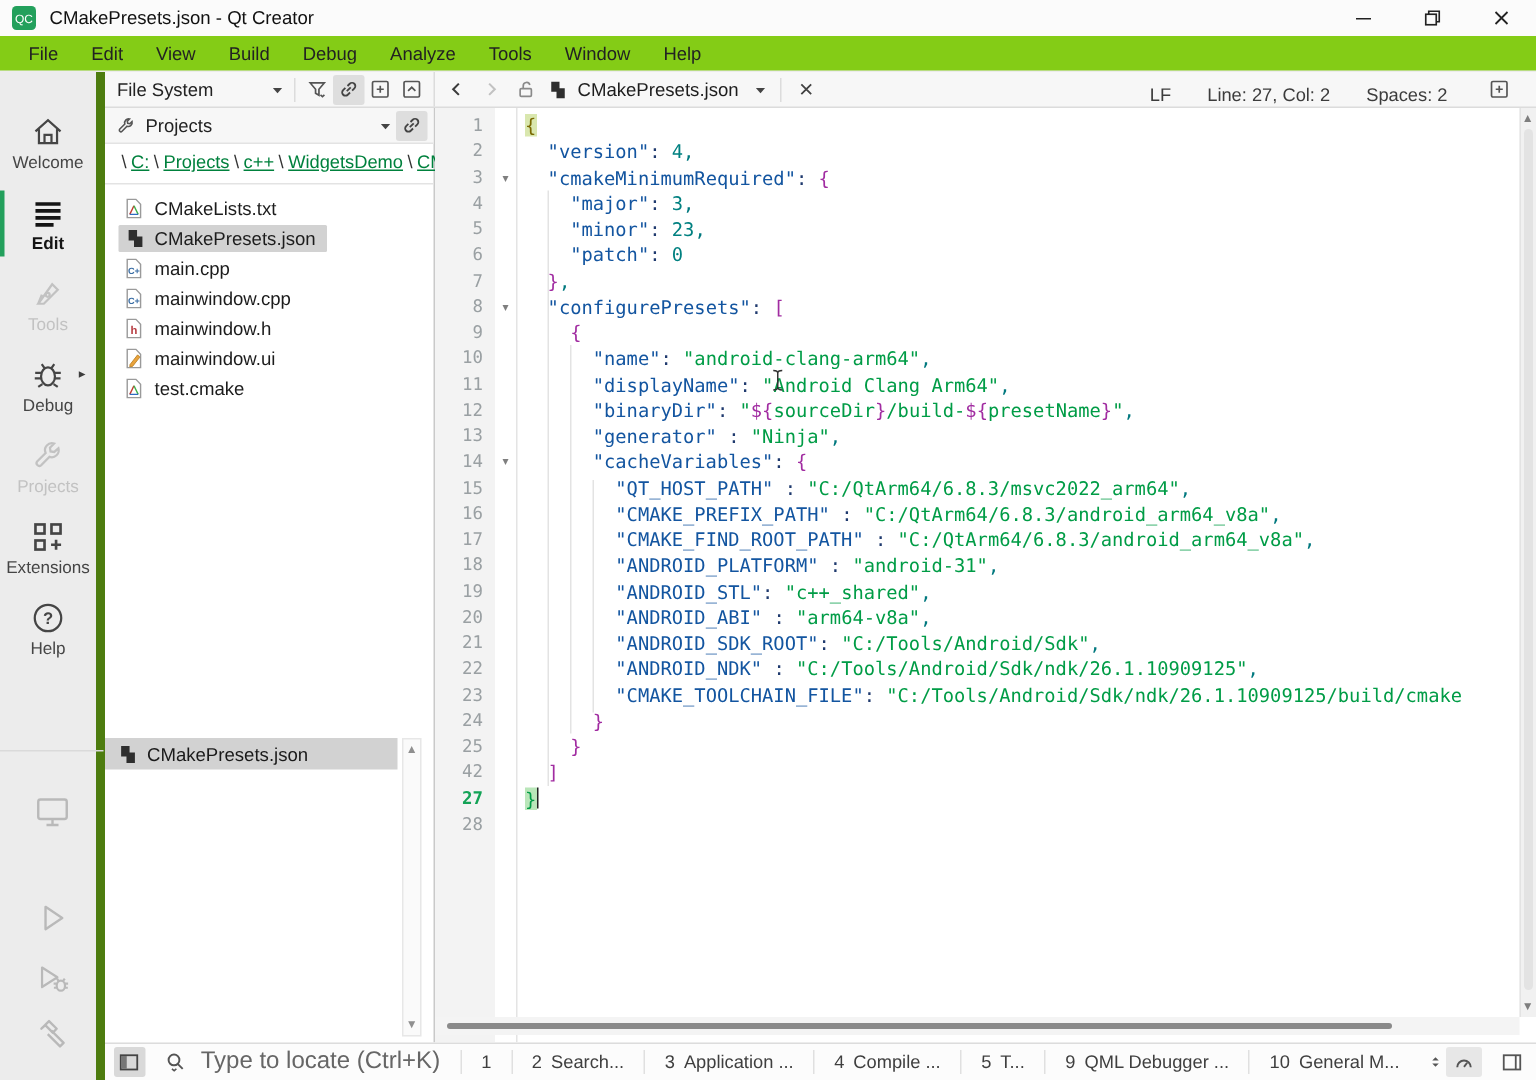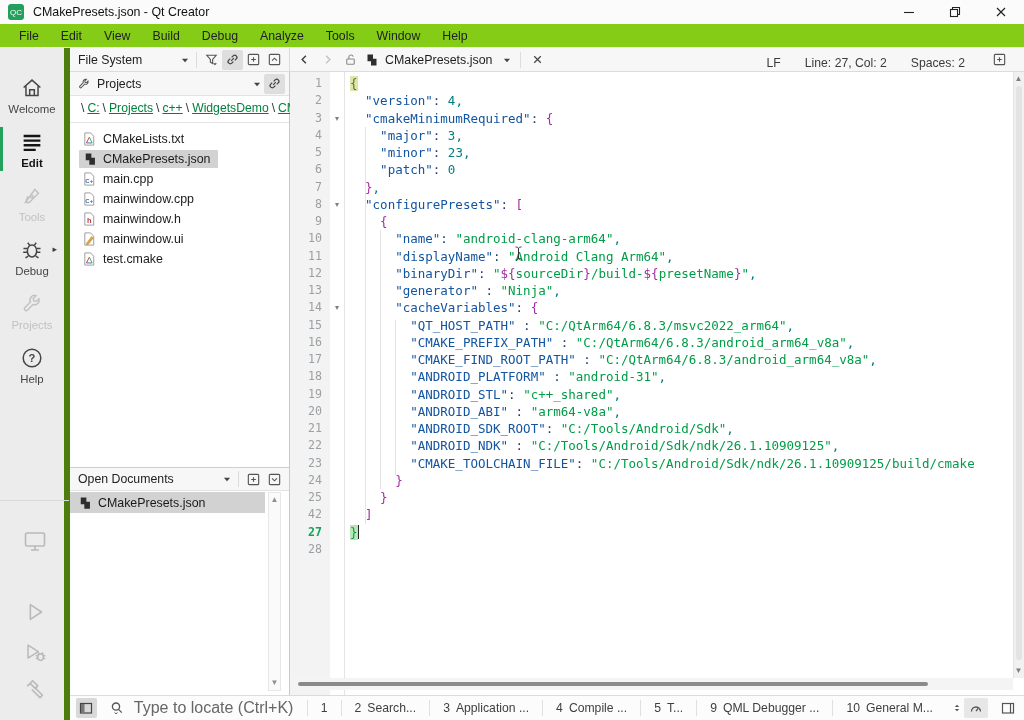--- a/index.html
+++ b/index.html
@@ -208,20 +208,33 @@
             <svg width="26" height="26" viewBox="0 0 28 28" fill="none" stroke="currentColor" stroke-width="1.6">
               <path d="M21.5 8.5a5 5 0 0 1-6.4 6.1L9 20.7a2 2 0 0 1-2.8-2.8l6.1-6.1A5 5 0 0 1 18.4 5l-3 3 .4 2.7 2.7.4z"></path>
             </svg>
           </span>
         </div>
         <div class="mlabel">Projects</div>
       </div>
       <div class="mode normal">
         <div class="micon">
           <span class="icon">
+            <svg width="26" height="26" viewBox="0 0 28 28" fill="none" stroke="currentColor" stroke-width="1.9">
+              <rect x="5" y="5" width="6.5" height="6.5"></rect>
+              <rect x="16.5" y="5" width="6.5" height="6.5"></rect>
+              <rect x="5" y="16.5" width="6.5" height="6.5"></rect>
+              <path d="M19.8 16v7.2M16.2 19.6h7.2"></path>
+            </svg>
+          </span>
+        </div>
+        <div class="mlabel">Extensions</div>
+      </div>
+      <div class="mode normal">
+        <div class="micon">
+          <span class="icon">
             <svg width="26" height="26" viewBox="0 0 28 28">
               <circle cx="14" cy="14" r="9.5" fill="none" stroke="currentColor" stroke-width="1.6"></circle>
               <text x="14" y="18.3" font-size="12" font-weight="bold" text-anchor="middle" fill="currentColor" font-family="Liberation Sans,sans-serif">?</text>
             </svg>
           </span>
         </div>
         <div class="mlabel">Help</div>
       </div>
     </div>
   <div id="side-tools">
@@ -465,45 +478,20 @@
               <path d="M7.8 6 4.8 12.2" stroke="#c23b2e" fill="none"></path>
               <path d="M7.8 6l3 6.2" stroke="#3fae49" fill="none"></path>
               <path d="M4.8 12.2h6" stroke="#2e6bc2" fill="none"></path>
             </svg>
           </span>
           <span>test.cmake</span>
         </span>
       </div>
     </div>
 
-  <div class="opendocs-h">
-    <span class="combo-label">Open Documents</span>
-    <span class="icon" style="margin-left:auto">
-        <svg width="14" height="14" viewBox="0 0 16 16">
-          <path d="M4.5 6.5h7L8 10.5z" fill="#444"></path>
-        </svg>
-      </span>
-    <span class="tb-sep"></span>
-    <span class="tool-btn">
-        <span class="icon">
-          <svg width="15" height="15" viewBox="0 0 16 16" fill="none" stroke="#555" stroke-width="1.2">
-            <rect x="2.5" y="2.5" width="11" height="11" rx="1"></rect>
-            <path d="M8 5.5v5M5.5 8h5"></path>
-          </svg>
-        </span>
-      </span>
-    <span class="tool-btn">
-        <span class="icon">
-          <svg width="15" height="15" viewBox="0 0 16 16" fill="none" stroke="#555" stroke-width="1.2">
-            <rect x="2.5" y="2.5" width="11" height="11" rx="1"></rect>
-            <path d="M5.4 6.8 8 9.4l2.6-2.6"></path>
-          </svg>
-        </span>
-      </span>
-  </div>
 
   <div class="opendocs-list" id="odlist">
       <div class="odrow selected">
         <span class="icon">
           <svg width="15" height="16" viewBox="0 0 16 16">
             <path d="M4 2h6v4.6h3.8V14H7.8V9.4H4z" fill="#2e2e2e"></path>
           </svg>
         </span>
         <span style="font-size: 12.4px;">CMakePresets.json</span>
       </div>

